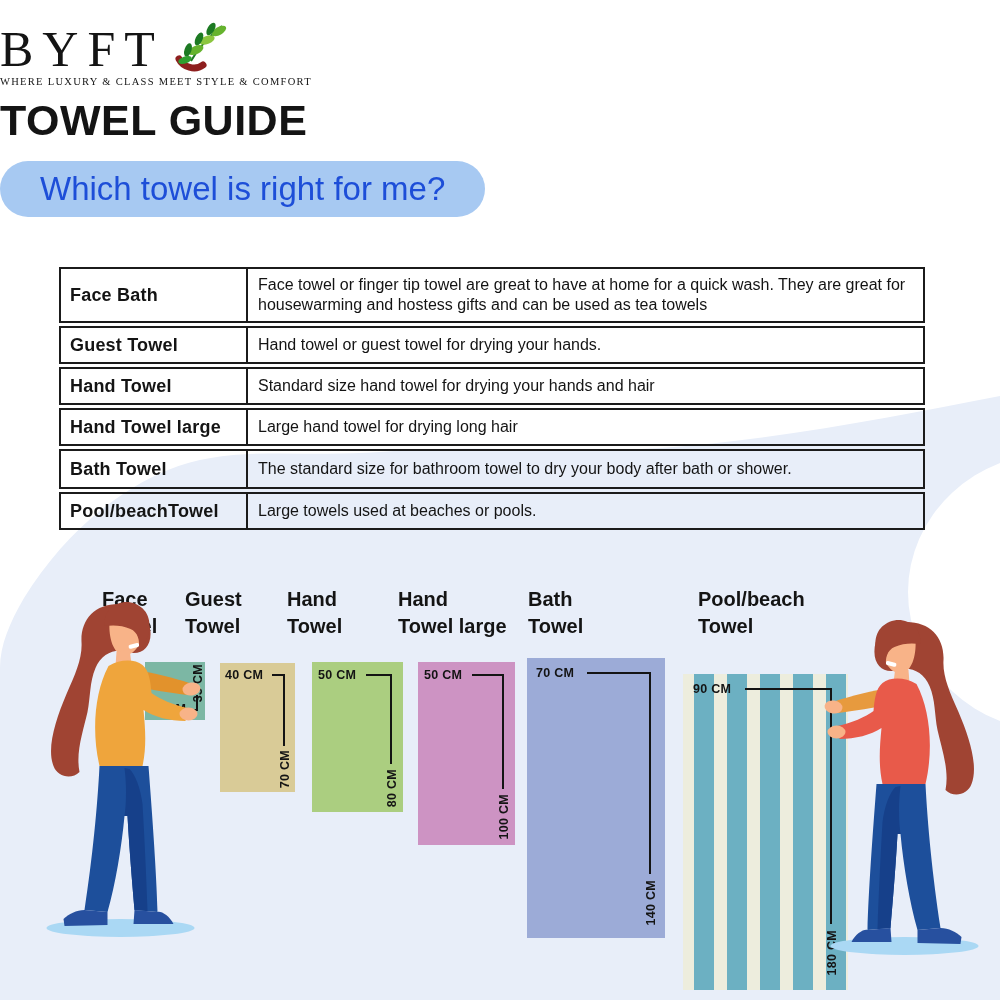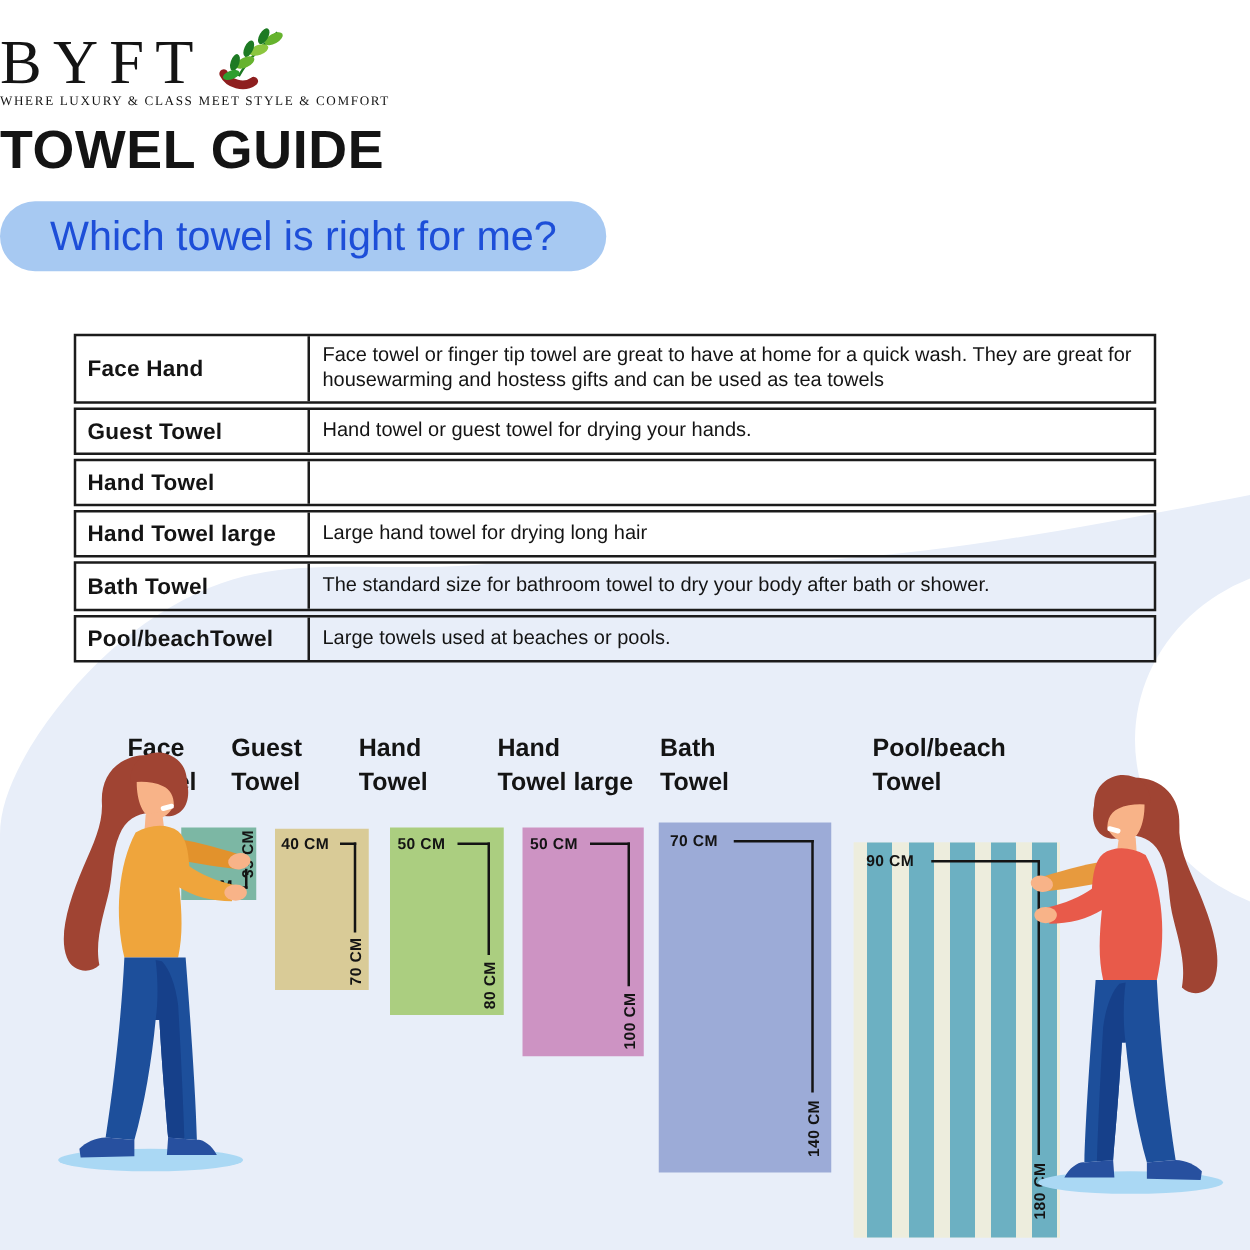--- a/index.html
+++ b/index.html
@@ -62,29 +62,30 @@
         <ellipse cx="13" cy="40" rx="7" ry="3.5" fill="#2f9e2f" transform="rotate(-20 13 40)"></ellipse>
       </svg>
     </div>
     <div class="tagline">WHERE LUXURY &amp; CLASS MEET STYLE &amp; COMFORT</div>
     <div class="guide-title">TOWEL GUIDE</div>
     <div class="pill" style="background: rgb(167, 201, 242);">Which towel is right for me?</div>
   </div>
 
   <div class="ttable">
     <div class="trow h52">
-      <div class="tlabel">Face Hand</div>
+      <div class="tlabel">Face Bath</div>
       <div class="tdesc">Face towel or finger tip towel are great to have at home for a quick wash. They are great for housewarming and hostess gifts and can be used as tea towels</div>
     </div>
     <div class="trow h34">
       <div class="tlabel">Guest Towel</div>
       <div class="tdesc">Hand towel or guest towel for drying your hands.</div>
     </div>
     <div class="trow h34">
       <div class="tlabel">Hand Towel</div>
+      <div class="tdesc">Standard size hand towel for drying your hands and hair</div>
     </div>
     <div class="trow h34">
       <div class="tlabel">Hand Towel large</div>
       <div class="tdesc">Large hand towel for drying long hair</div>
     </div>
     <div class="trow h36">
       <div class="tlabel">Bath Towel</div>
       <div class="tdesc">The standard size for bathroom towel to dry your body after bath or shower.</div>
     </div>
     <div class="trow h34">

